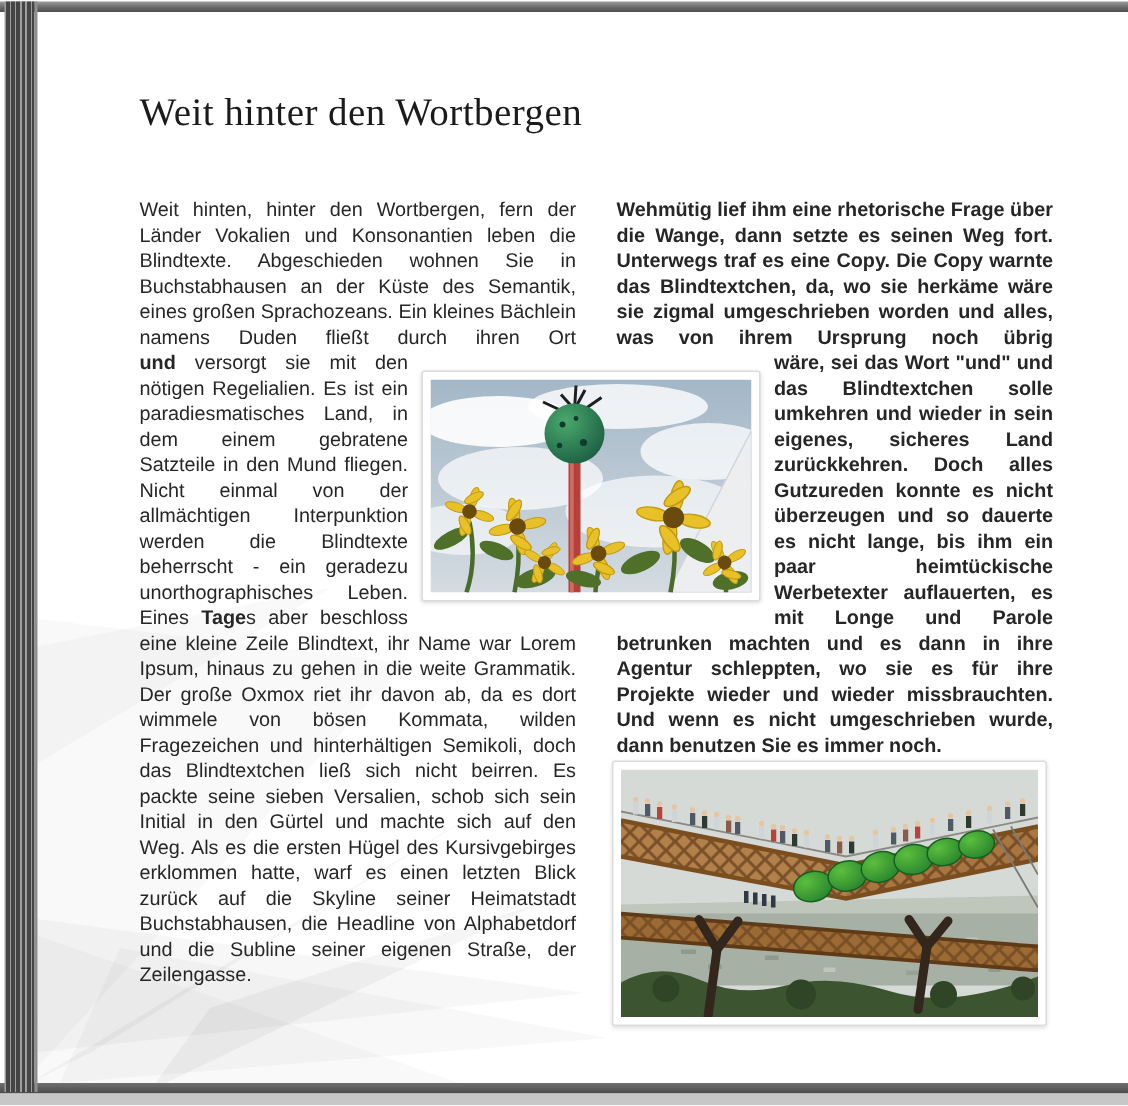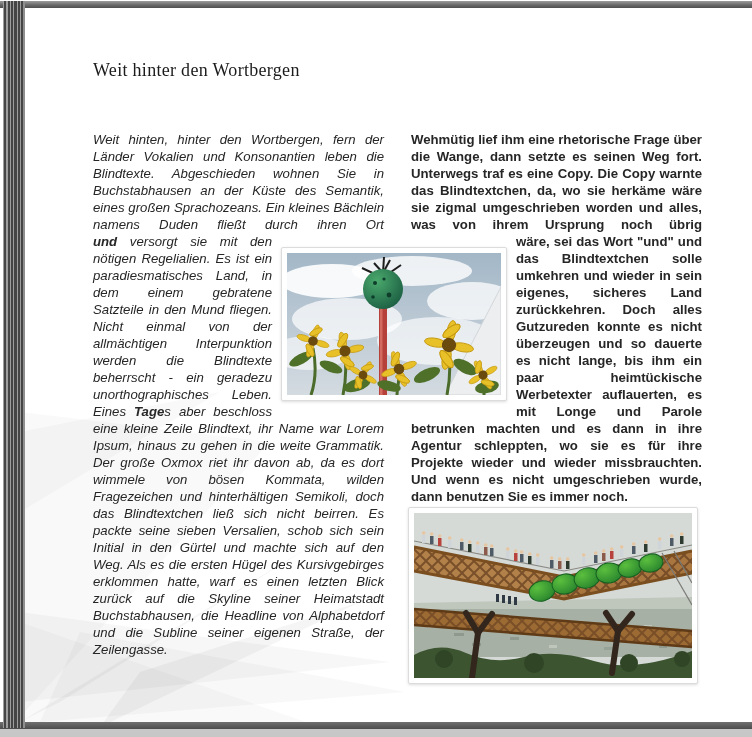--- a/index.html
+++ b/index.html
@@ -11,25 +11,25 @@
   .bottombar{position:absolute;left:0;top:722px;width:752px;height:7px;
           background:linear-gradient(#707070,#4c4c4c);z-index:1;}
   .bottomstrip{position:absolute;left:0;top:729px;width:752px;height:8px;background:#c7c7c7;z-index:1;}
   .stripes{position:absolute;left:3px;top:1px;width:20px;height:727px;z-index:2;
           background:repeating-linear-gradient(to right,#9e9e9e 0 1px,#454545 1px 3.5px);
           border-right:2px solid #8f8f8f;}
   
   .watermark{position:absolute;left:20px;top:372px;z-index:0;pointer-events:none;}
   
   .heading{position:absolute;left:93px;top:60px;margin:0;z-index:3;
-           font-family:"Liberation Serif",serif;font-weight:400;font-size:18px;
+           font-family:"Liberation Serif",serif;font-weight:400;font-size:26px;
            letter-spacing:.3px;color:#1b1b1b;}
   .col{position:absolute;top:131px;width:291px;z-index:3;color:#262626;
        font-size:13.2px;line-height:17px;text-align:justify;}
-  .col-left{left:93px;font-style:italic;}
+  .col-left{left:93px;}
   .col-right{left:411px;font-weight:bold;}
   .col p{margin:0;padding:0;}
   p.cont{text-align-last:justify;}
   .sp-r{float:right;width:112px;height:187px;}
   .sp-l{float:left;width:105px;height:187px;}
   b.bw{font-weight:bold;}
   
   figure.photo{position:absolute;margin:0;padding:5px;background:#fff;z-index:4;
                border:1px solid #dcdcdc;border-radius:2px;
                box-shadow:0 1px 3px rgba(0,0,0,.14);}

